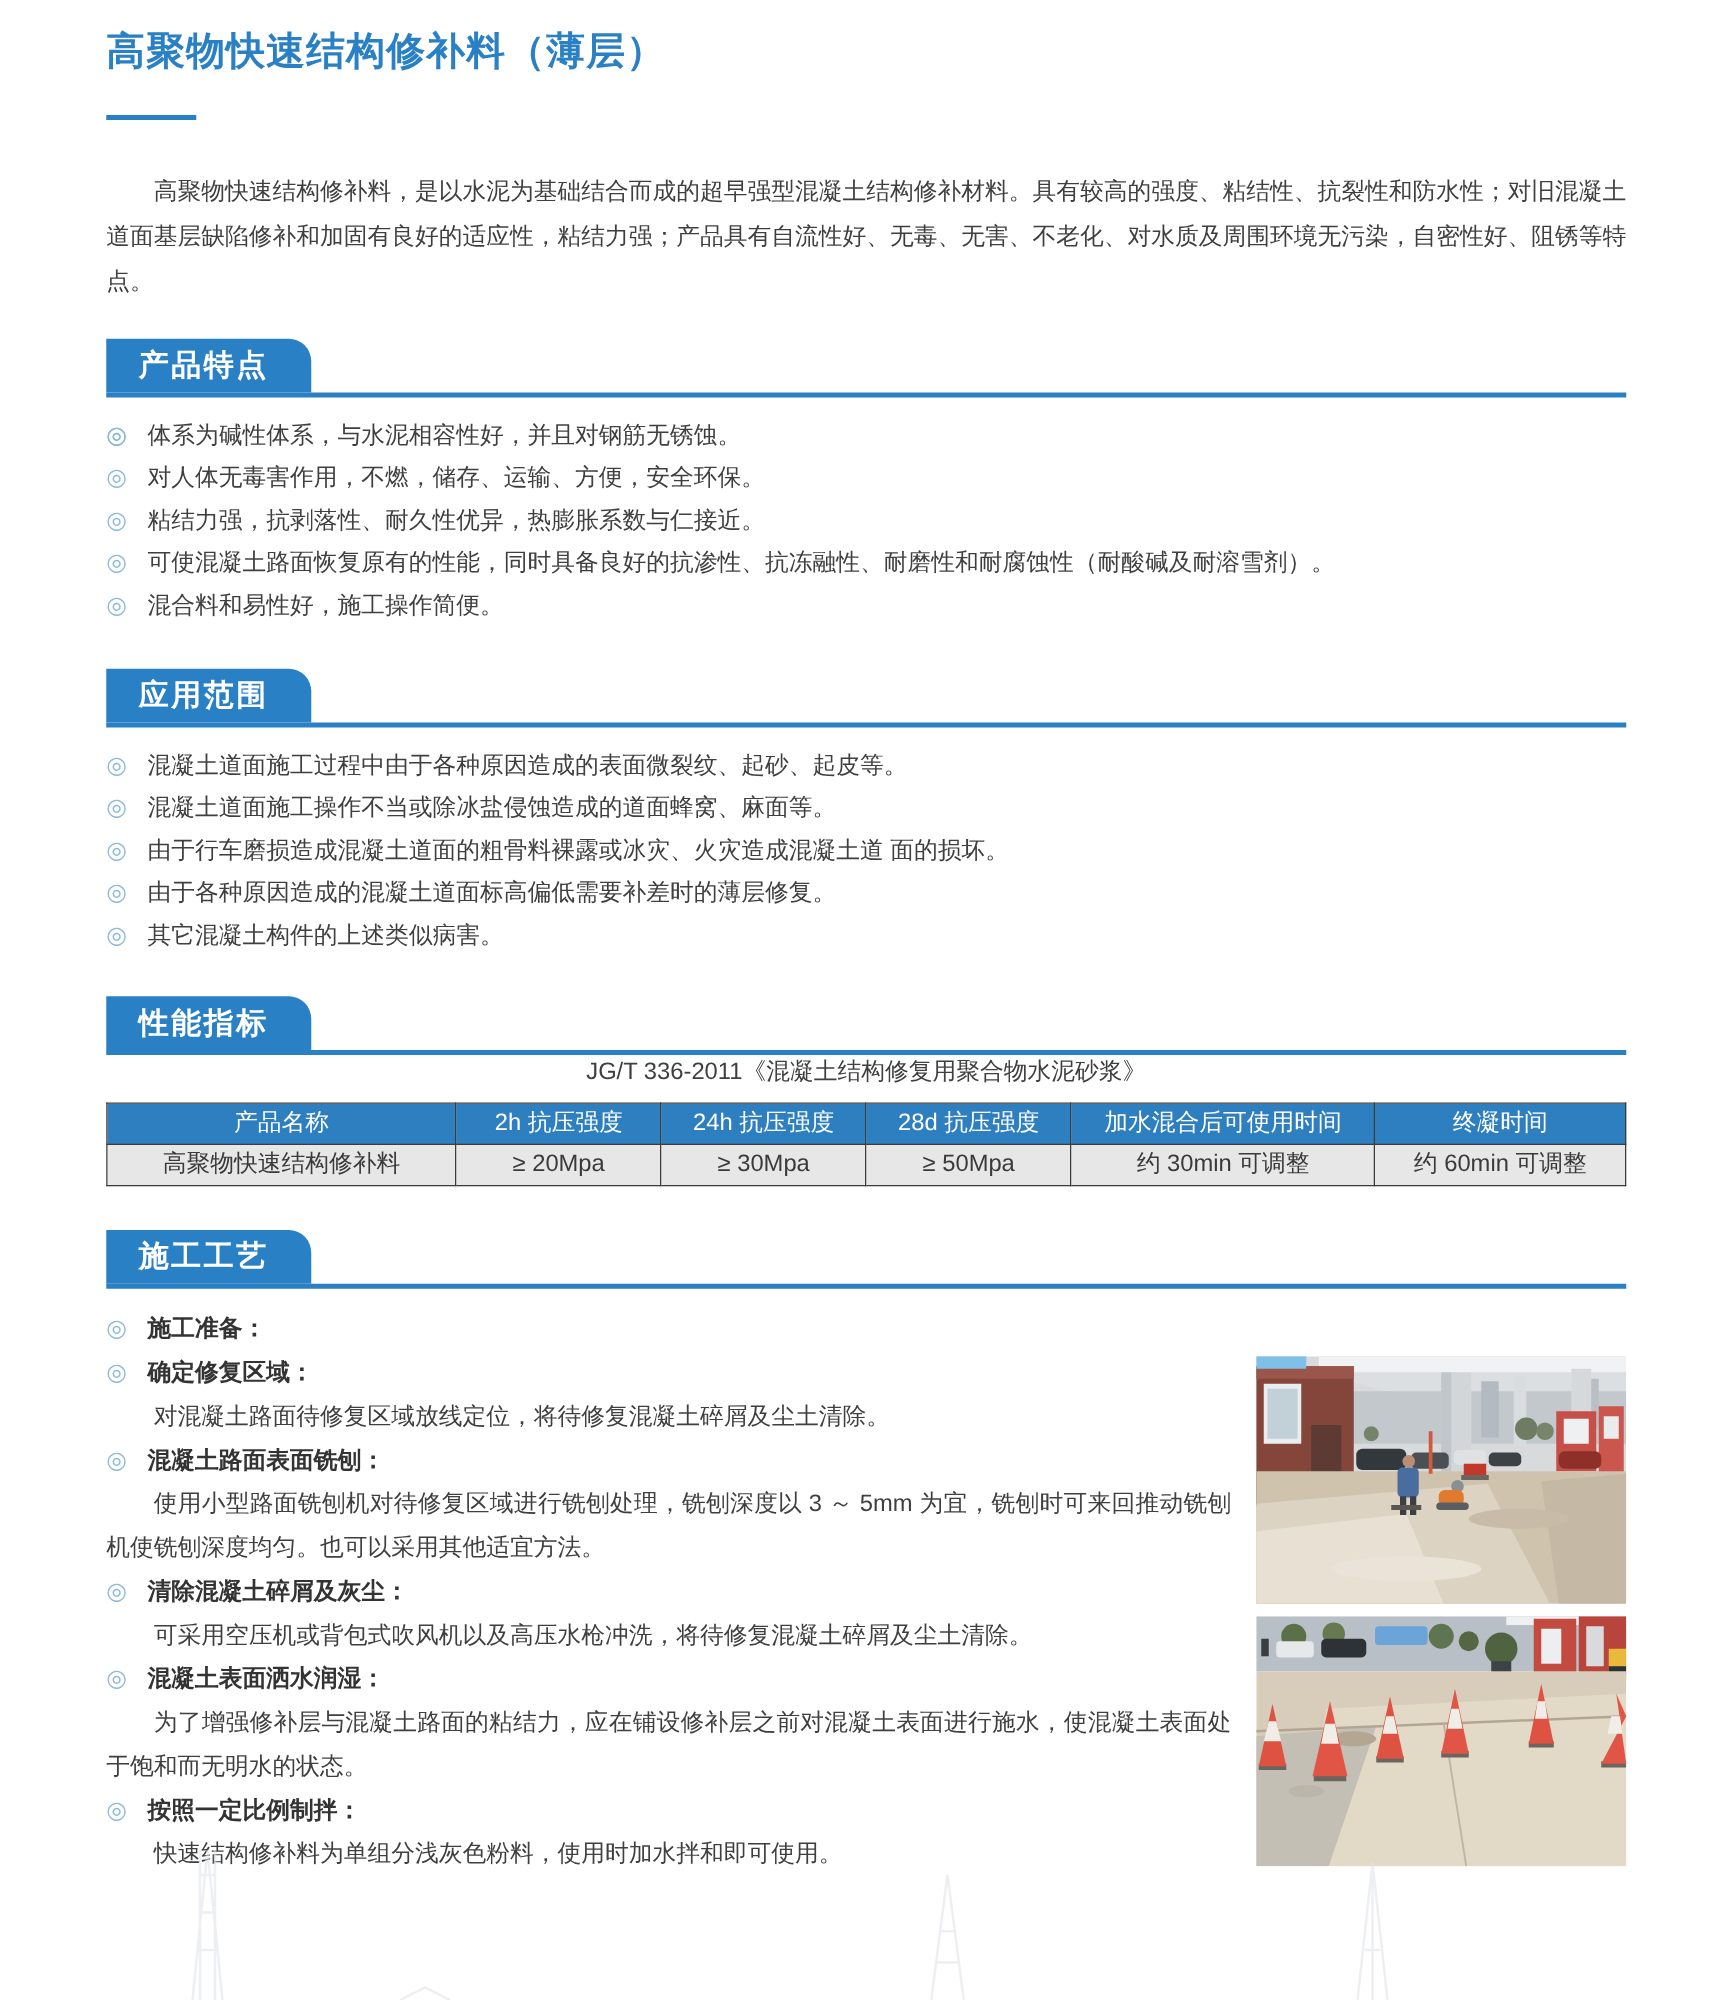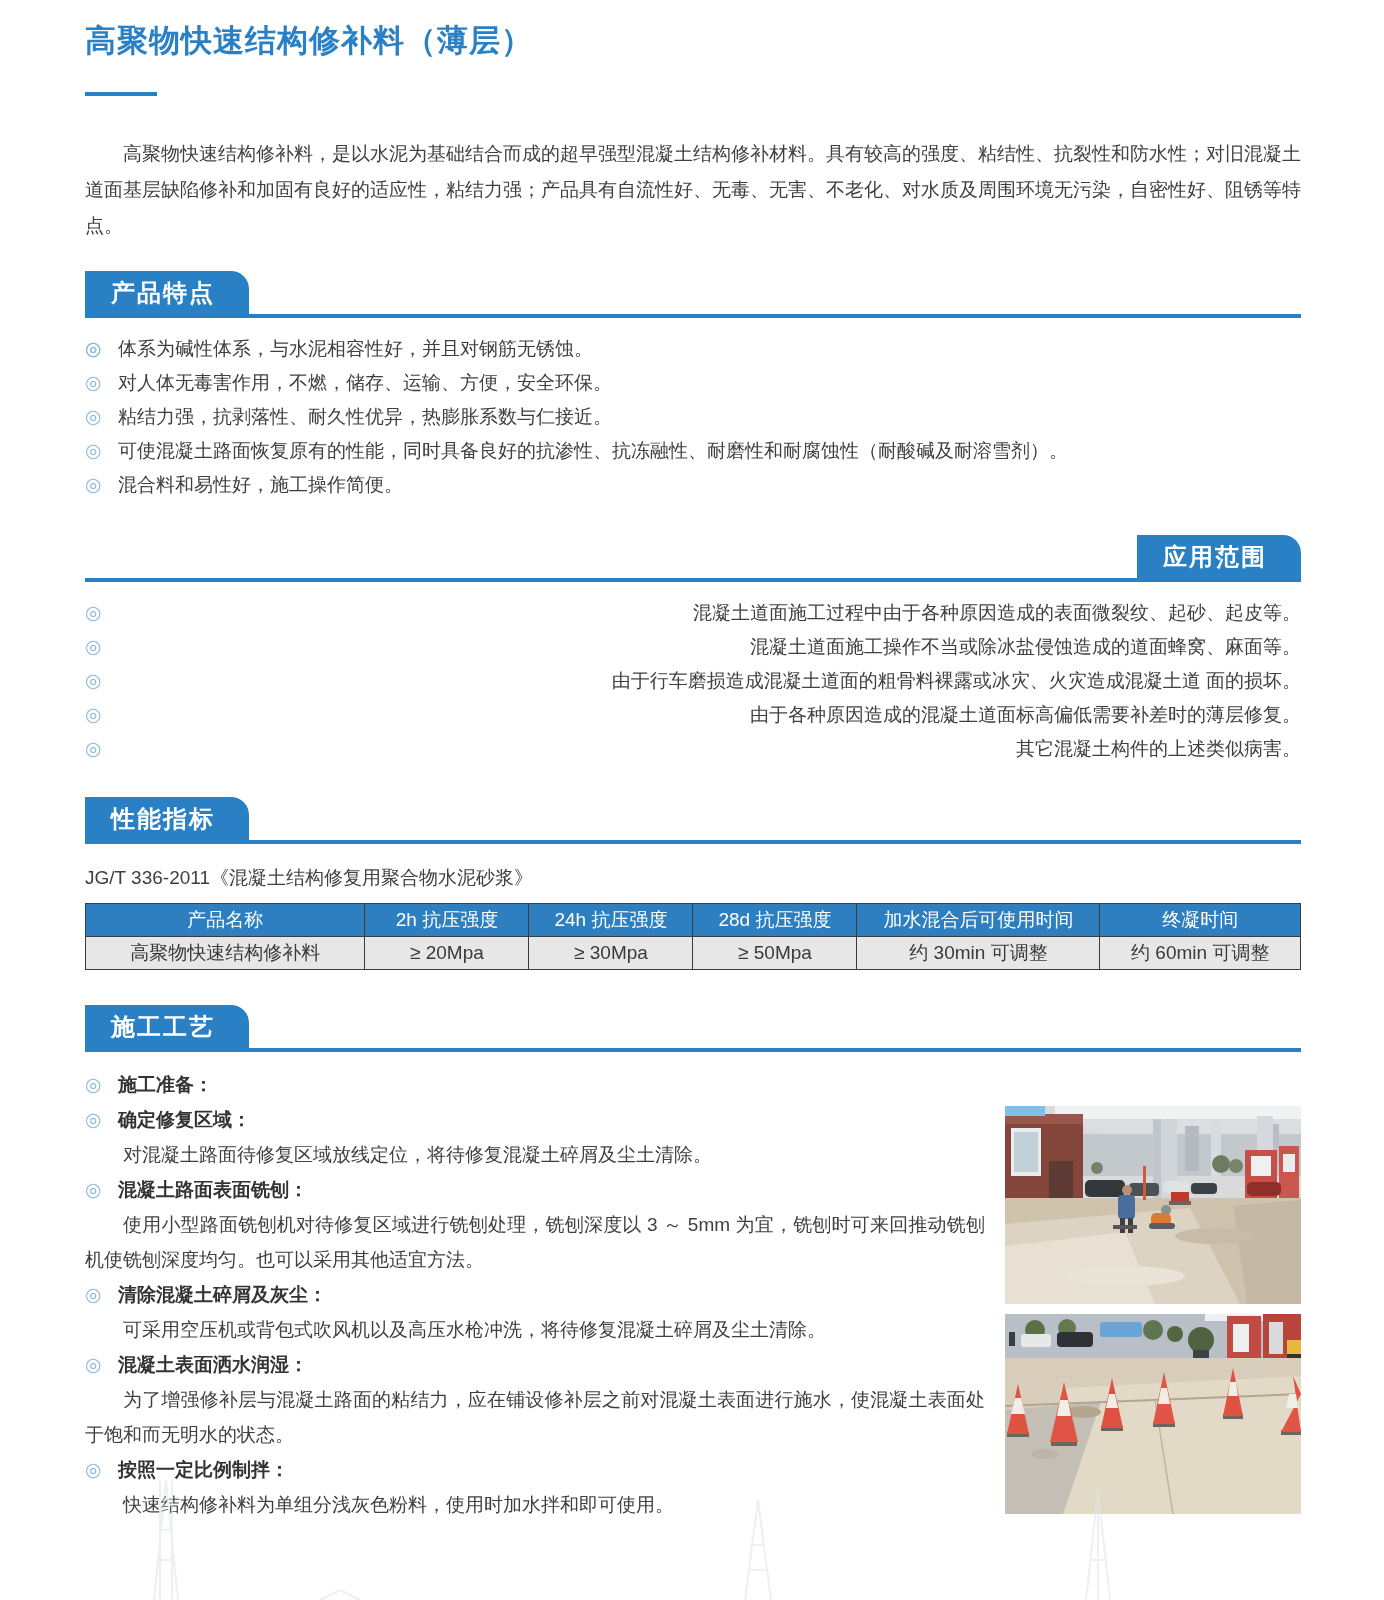--- a/index.html
+++ b/index.html
@@ -32,26 +32,26 @@
   
   ul.blist{list-style:none;margin:14px 0 0 0;padding:0;}
   ul.blist li{
     position:relative;padding-left:33px;font-size:19px;line-height:34px;color:#3f3f3f;
   }
   .bullet{
     position:absolute;left:0;top:0;color:var(--bullet,#8cb9dd);font-size:19px;line-height:34px;
   }
 
   .sec-features{margin-top:27px;}
-  .sec-apps{margin-top:33px;text-align:right;}
+  .sec-apps{margin-top:33px;}
   .sec-perf{margin-top:31px;}
   .sec-cons{margin-top:35px;}
 
   
-  .perf-caption{margin-top:21px;text-align:left;font-size:19px;color:#3f3f3f;}
+  .perf-caption{text-align:center;font-size:19px;color:#3f3f3f;}
   table.perf{
     margin-top:12px;border-collapse:collapse;width:100%;table-layout:fixed;
     font-size:19px;
   }
   table.perf th{
     background:var(--tableblue,#2e7fc0);color:#fff;font-weight:normal;
     border:1px solid #3c3c3c;padding:5px 2px;line-height:22px;
   }
   table.perf td{
     background:#e7e7e7;color:#3a3a3a;border:1px solid #3c3c3c;

